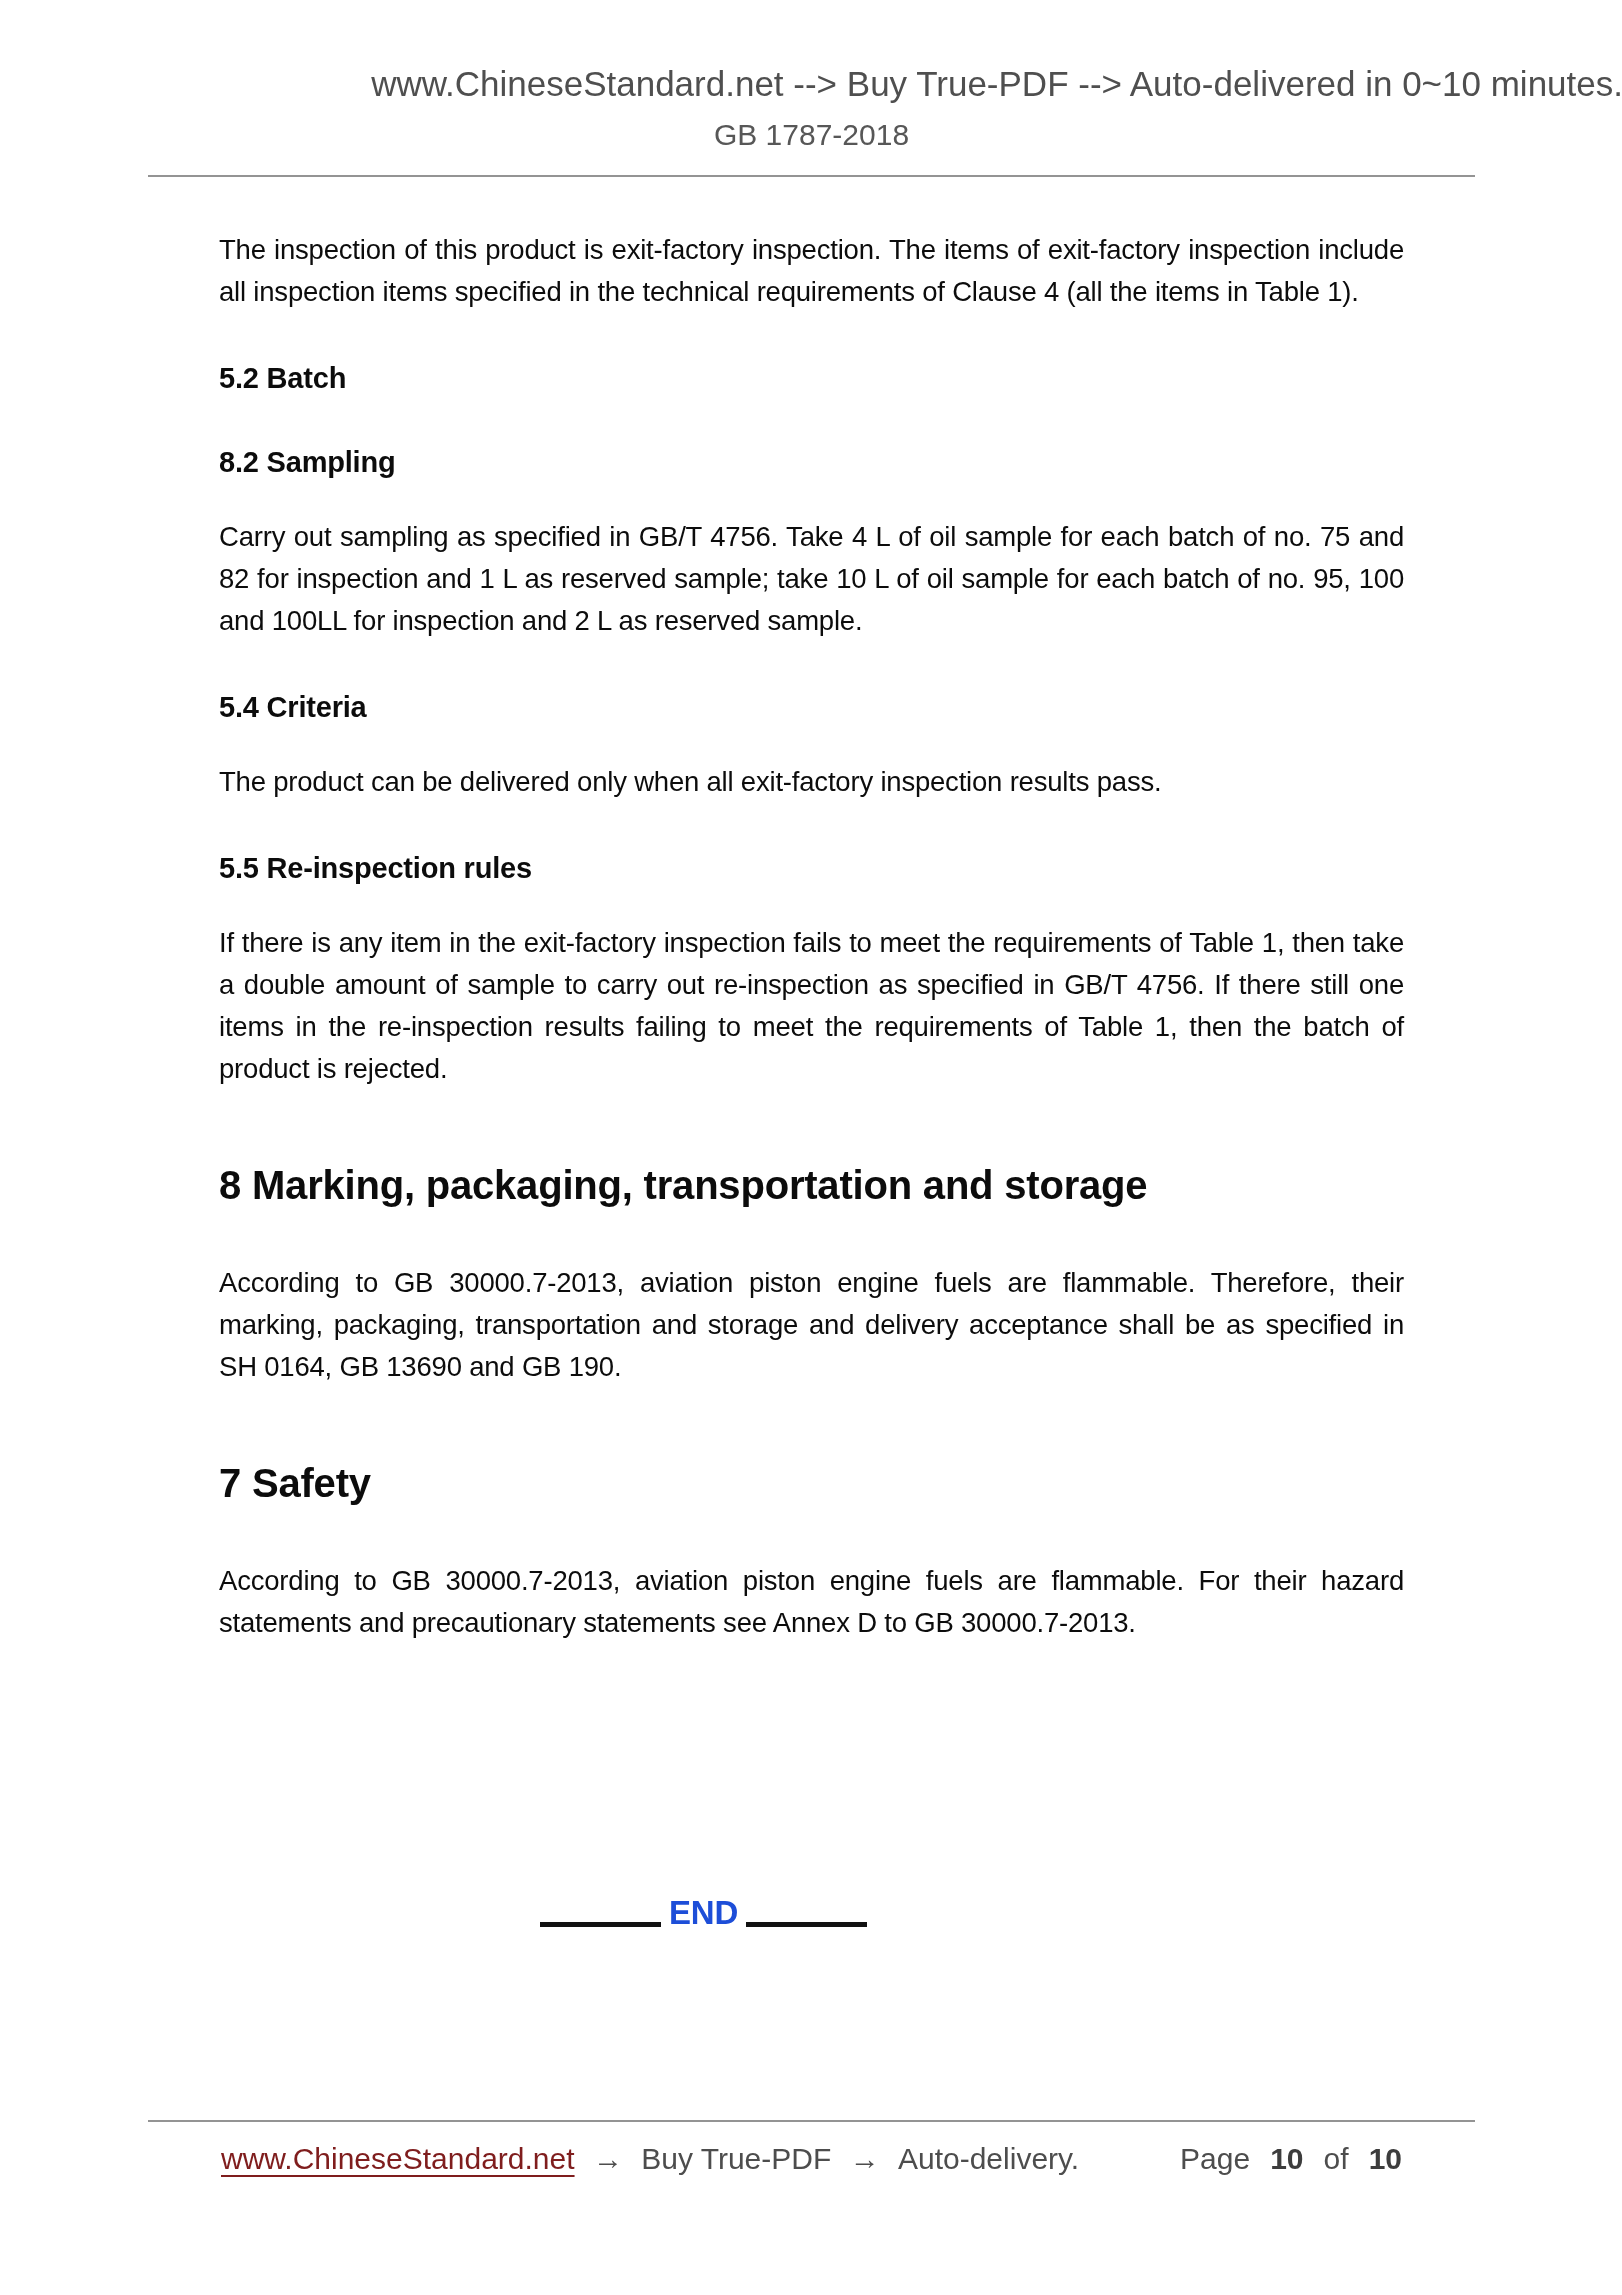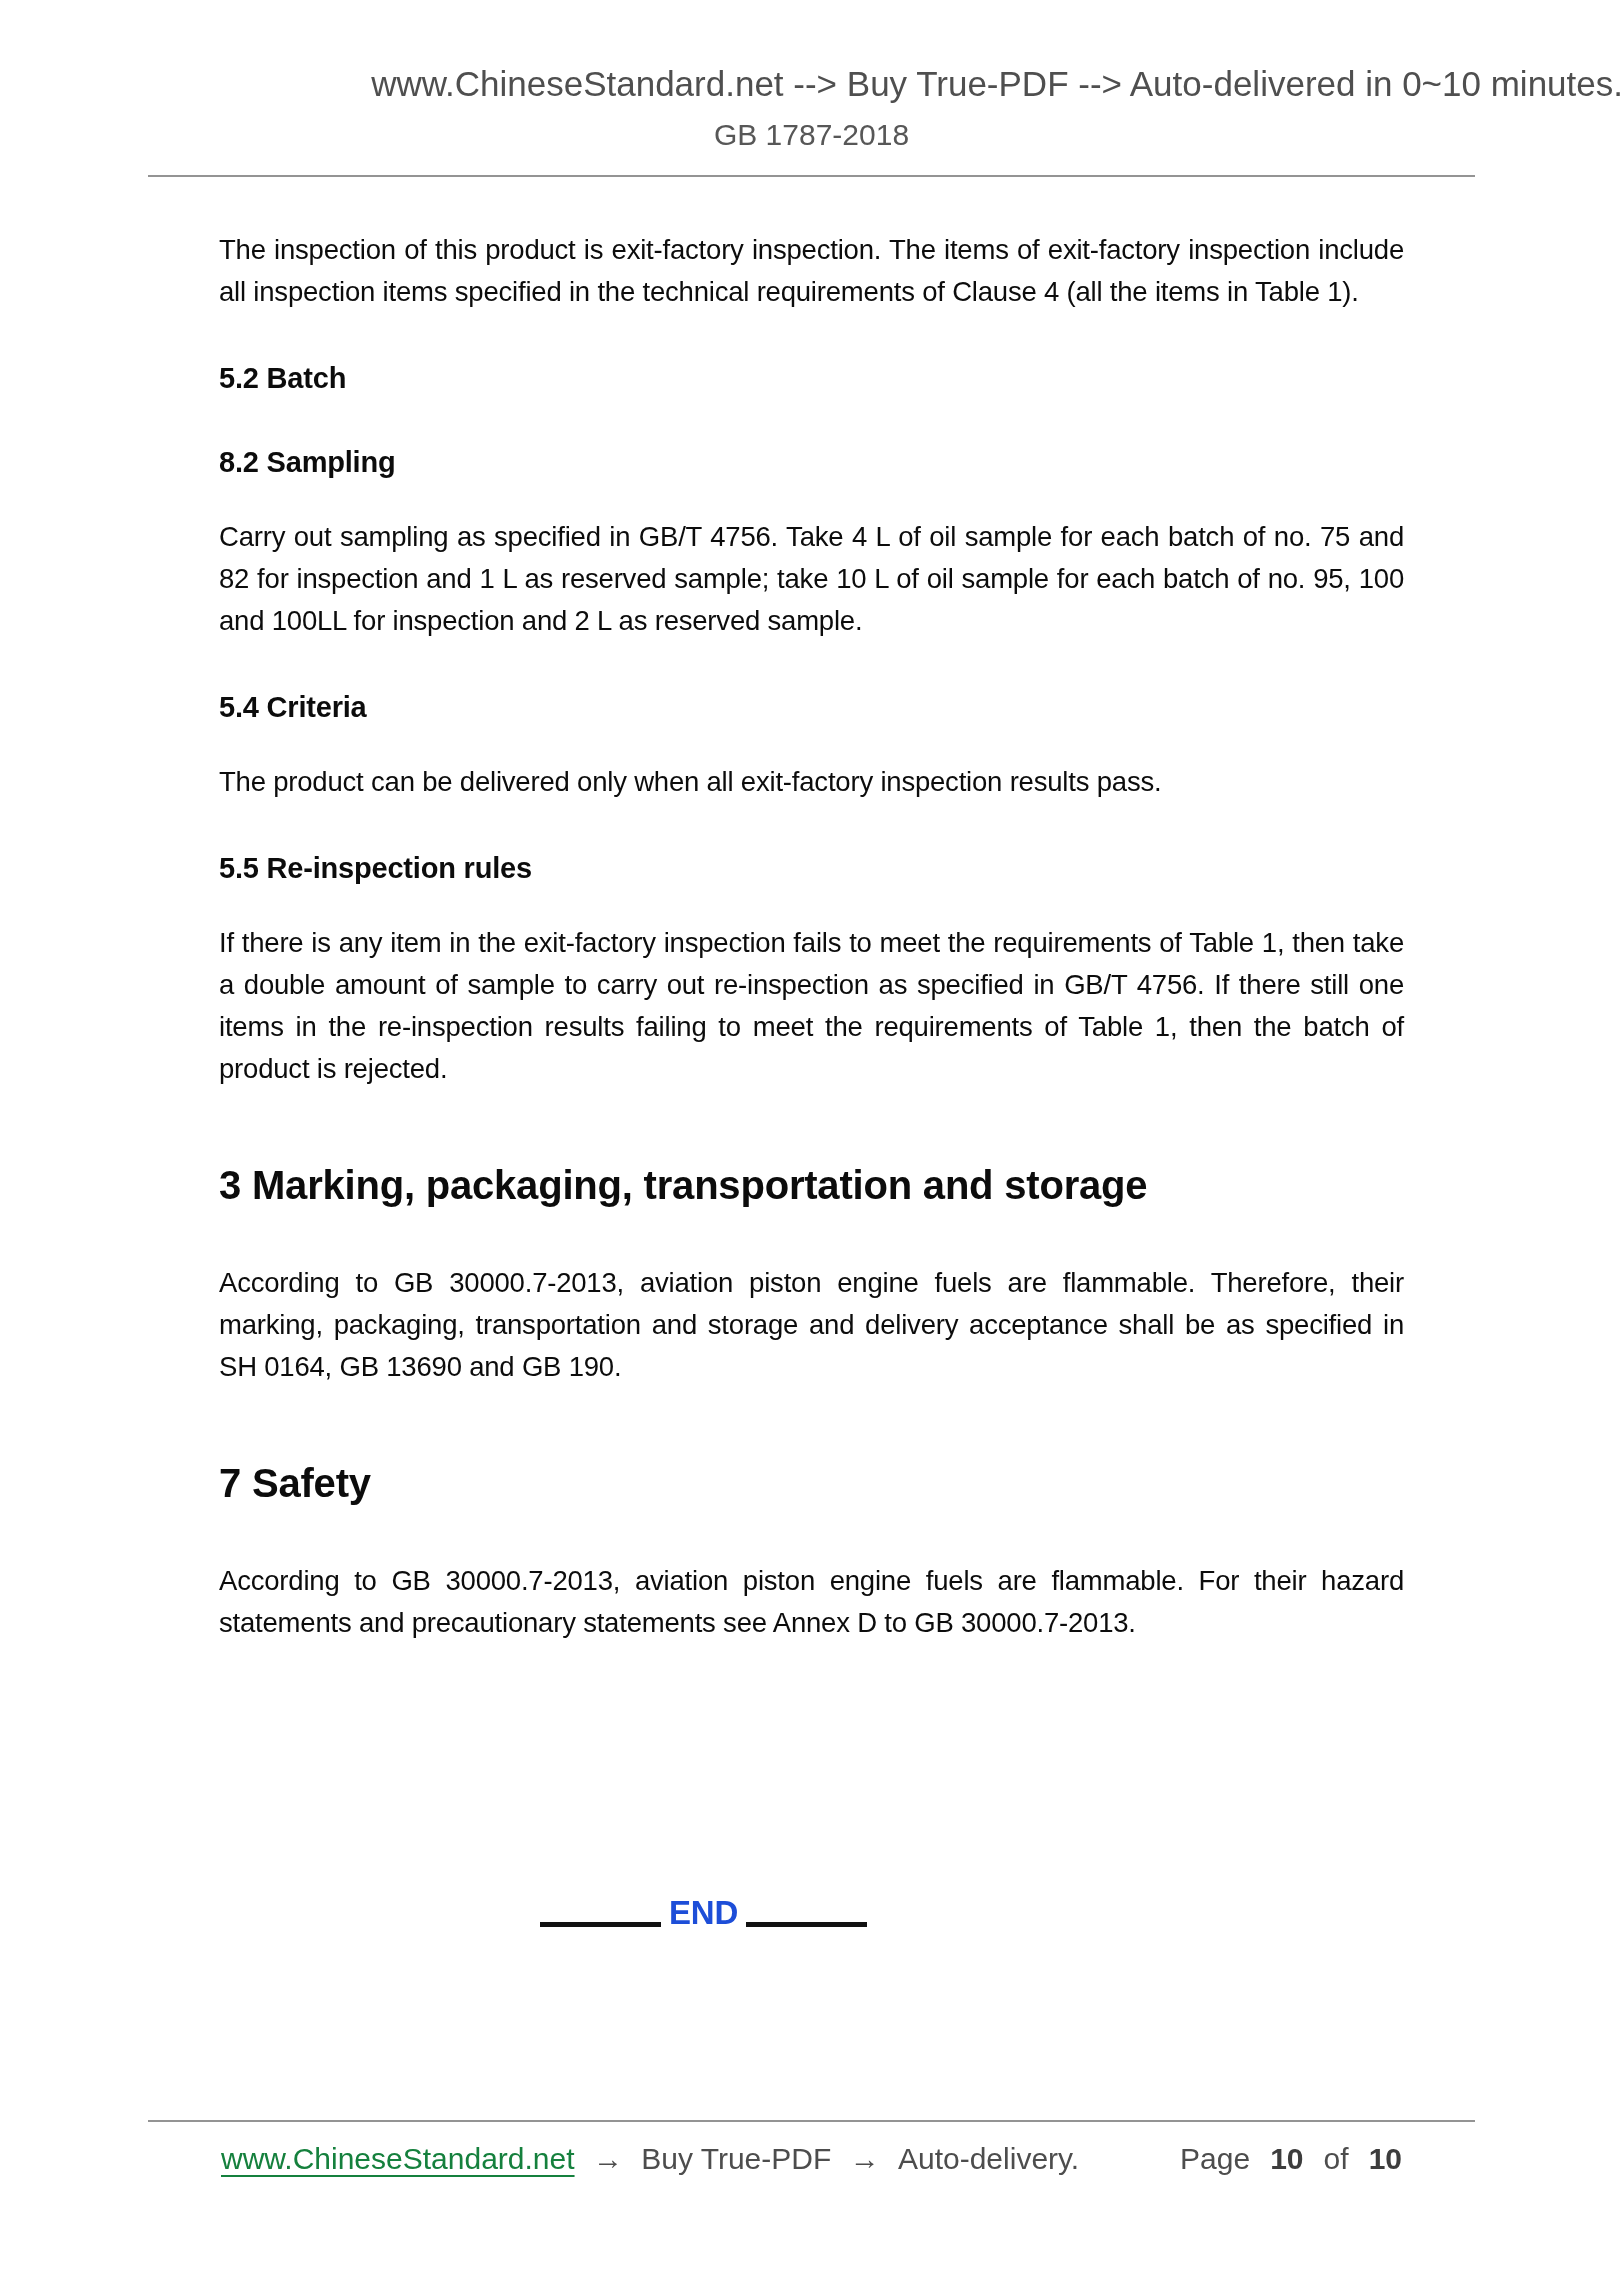--- a/index.html
+++ b/index.html
@@ -90,21 +90,21 @@
     margin: 18.3px 221px 0 221px;
     display: flex;
     justify-content: space-between;
     align-items: baseline;
     font-size: 30px;
     line-height: 37px;
     color: #4d4d4d;
   }
   .footer-left > * + * { margin-left: 10px; }
   .footer-left a {
-    color: #15803d;
+    color: #7f1d1d;
     text-decoration: underline;
     text-decoration-thickness: 1.7px;
     text-underline-offset: 5.8px;
     cursor: pointer;
   }
   .footer-right > * + * { margin-left: 11.7px; }
   .footer-right .pagenum { font-weight: bold; color: #3d3d3d; }
 </style>
 </head>
 <body>
@@ -125,21 +125,21 @@
 
     <h3 class="sub-heading">8.2 Sampling</h3>
     <p class="after-sub">Carry out sampling as specified in GB/T 4756. Take 4 L of oil sample for each batch of no. 75 and 82 for inspection and 1 L as reserved sample; take 10 L of oil sample for each batch of no. 95, 100 and 100LL for inspection and 2 L as reserved sample.</p>
 
     <h3 class="sub-heading">5.4 Criteria</h3>
     <p class="after-sub">The product can be delivered only when all exit-factory inspection results pass.</p>
 
     <h3 class="sub-heading">5.5 Re-inspection rules</h3>
     <p class="after-sub">If there is any item in the exit-factory inspection fails to meet the requirements of Table 1, then take a double amount of sample to carry out re-inspection as specified in GB/T 4756. If there still one items in the re-inspection results failing to meet the requirements of Table 1, then the batch of product is rejected.</p>
 
-    <h1 class="chapter-heading">3 Marking, packaging, transportation and storage</h1>
+    <h1 class="chapter-heading">8 Marking, packaging, transportation and storage</h1>
     <p class="after-chapter">According to GB 30000.7-2013, aviation piston engine fuels are flammable. Therefore, their marking, packaging, transportation and storage and delivery acceptance shall be as specified in SH 0164, GB 13690 and GB 190.</p>
 
     <h1 class="chapter-heading">7 Safety</h1>
     <p class="after-chapter">According to GB 30000.7-2013, aviation piston engine fuels are flammable. For their hazard statements and precautionary statements see Annex D to GB 30000.7-2013.</p>
 
     <div class="end-row">
       <span class="end-bar"></span>
       <span class="end-label">END</span>
       <span class="end-bar"></span>
     </div>

